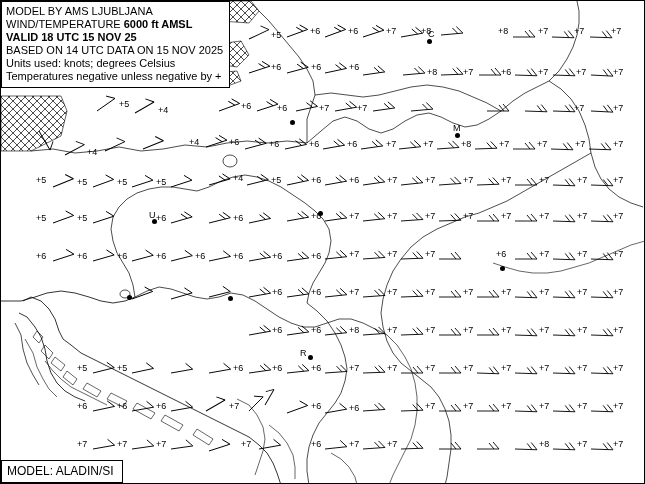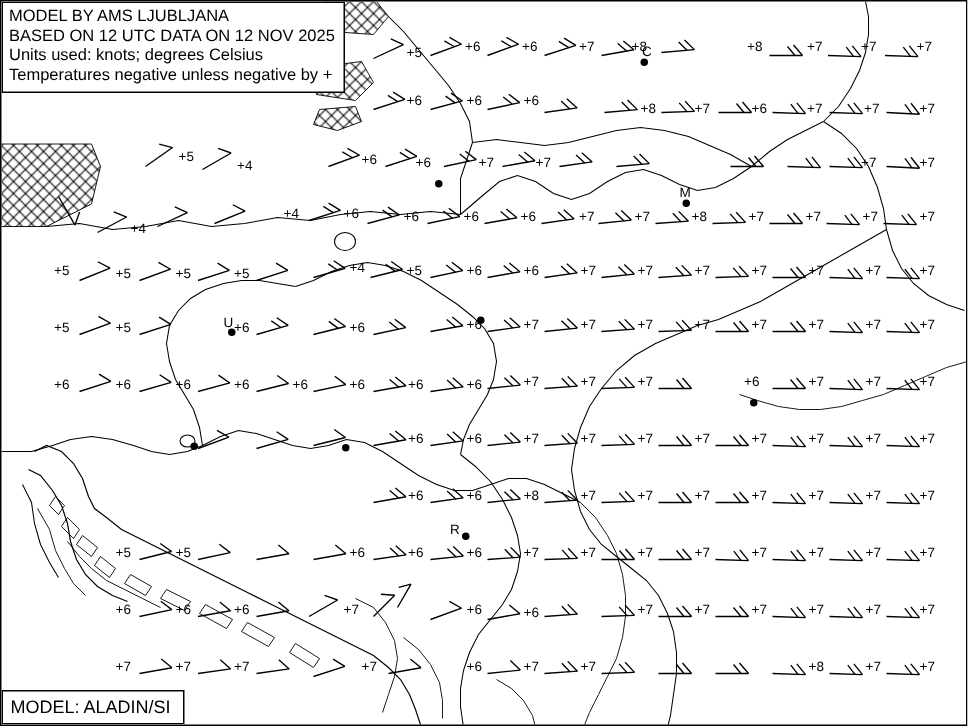--- a/index.html
+++ b/index.html
@@ -1044,21 +1044,23 @@
       <div class="stndot" style="left: 307px; top: 354px;"></div>
       <div class="stndot" style="left: 289px; top: 119px;"></div>
       <div class="stndot" style="left: 317px; top: 210px;"></div>
       <div class="stndot" style="left: 499px; top: 265px;"></div>
       <div class="stndot" style="left: 227px; top: 295px;"></div>
       <div class="stndot" style="left: 126px; top: 294px;"></div>
     </div>
 
   <div class="legend">
     <div>MODEL BY AMS LJUBLJANA</div>
-    <div>BASED ON 12 UTC DATA ON 12 NOV 2025</div>
+    <div><span>WIND/TEMPERATURE </span><span class="b">6000 ft AMSL</span></div>
+    <div class="b">VALID 18 UTC 15 NOV 25</div>
+    <div>BASED ON 14 UTC DATA ON 15 NOV 2025</div>
     <div>Units used: knots; degrees Celsius</div>
     <div>Temperatures negative unless negative by +</div>
   </div>
 
   <div class="model">
     <span>MODEL: ALADIN/SI</span>
   </div>
 
 </div>
 

